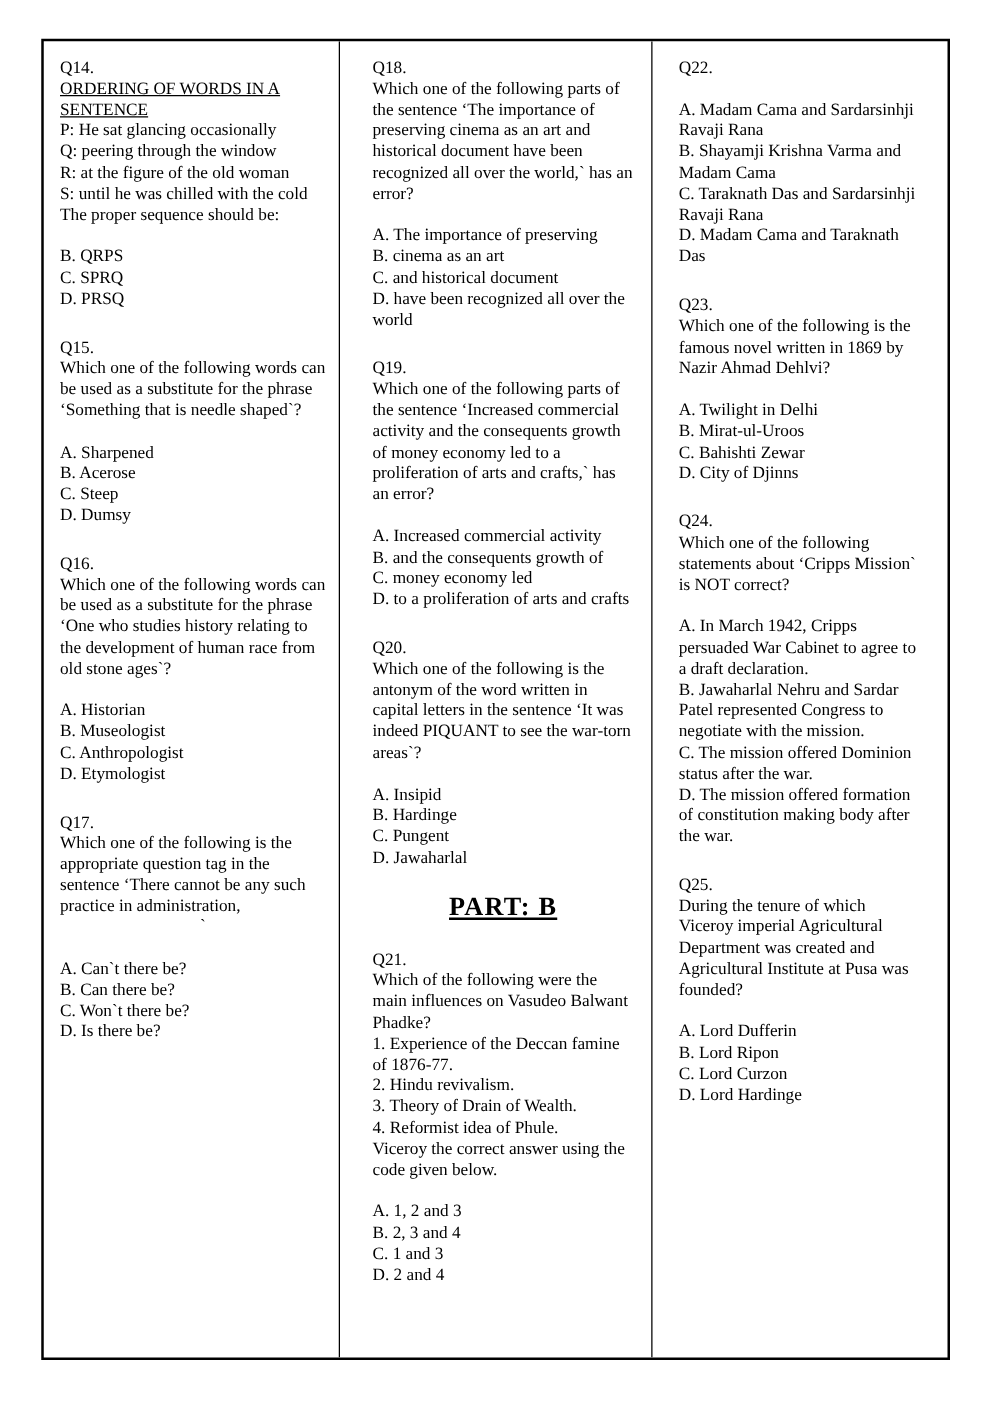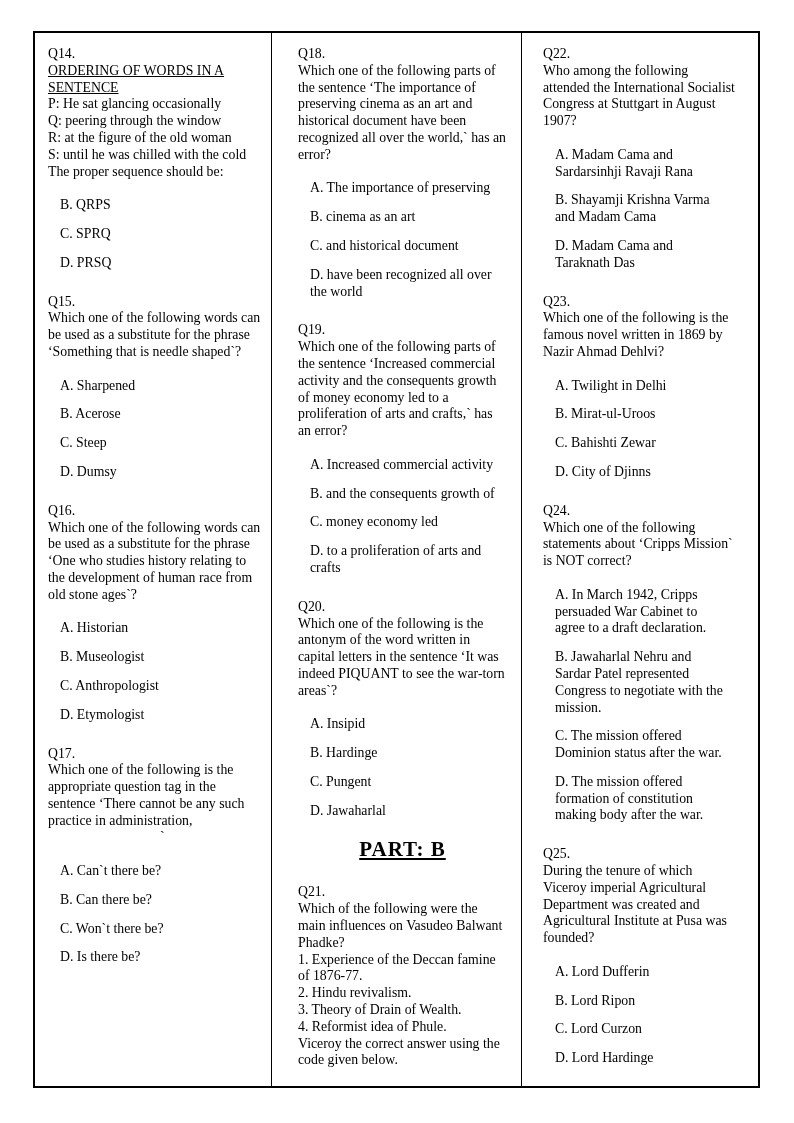--- a/index.html
+++ b/index.html
@@ -18,21 +18,21 @@
   .col-0{width:237px;border-right:1px solid #000;padding-left:13px;padding-right:9px;}
   .col-1{width:250px;border-right:1px solid #000;padding-left:26px;padding-right:14px;}
   .col-2{flex:1;padding-left:21px;padding-right:20px;}
   .question{margin-top:22px;}
   .column .question:first-child{margin-top:0;}
   .q-label{white-space:nowrap;}
   .q-heading{text-decoration:underline;}
   .q-body p{margin:0;}
   .q-tail{padding-left:112px;margin-bottom:2px;}
   .options{margin-top:16.8px;}
-  .option{margin:12px;}
+  .option{margin:0;}
   .part-heading{text-align:center;margin:17px 0 11px 0;}
   .part-heading span{
     font-weight:bold;font-size:21px;line-height:26px;
     text-decoration:underline;letter-spacing:1px;
   }
 </style>
 </head>
 <body>
 
 <div class="page-border">
@@ -143,26 +143,24 @@
           <p class="option">A. 1, 2 and 3</p>
           <p class="option">B. 2, 3 and 4</p>
           <p class="option">C. 1 and 3</p>
           <p class="option">D. 2 and 4</p>
         </div>
       </div>
     </div>
   <div class="column col-2">
       <div class="question">
         <div class="q-label">Q22.</div>
-        <div class="q-body">
-          <p>Who among the following attended the International Socialist Congress at Stuttgart in August 1907?</p>
-        </div>
         <div class="options">
           <p class="option">A. Madam Cama and Sardarsinhji Ravaji Rana</p>
           <p class="option">B. Shayamji Krishna Varma and Madam Cama</p>
+          <p class="option">C. Taraknath Das and Sardarsinhji Ravaji Rana</p>
           <p class="option">D. Madam Cama and Taraknath Das</p>
         </div>
       </div>
       <div class="question">
         <div class="q-label">Q23.</div>
         <div class="q-body">
           <p>Which one of the following is the famous novel written in 1869 by Nazir Ahmad Dehlvi?</p>
         </div>
         <div class="options">
           <p class="option">A. Twilight in Delhi</p>

